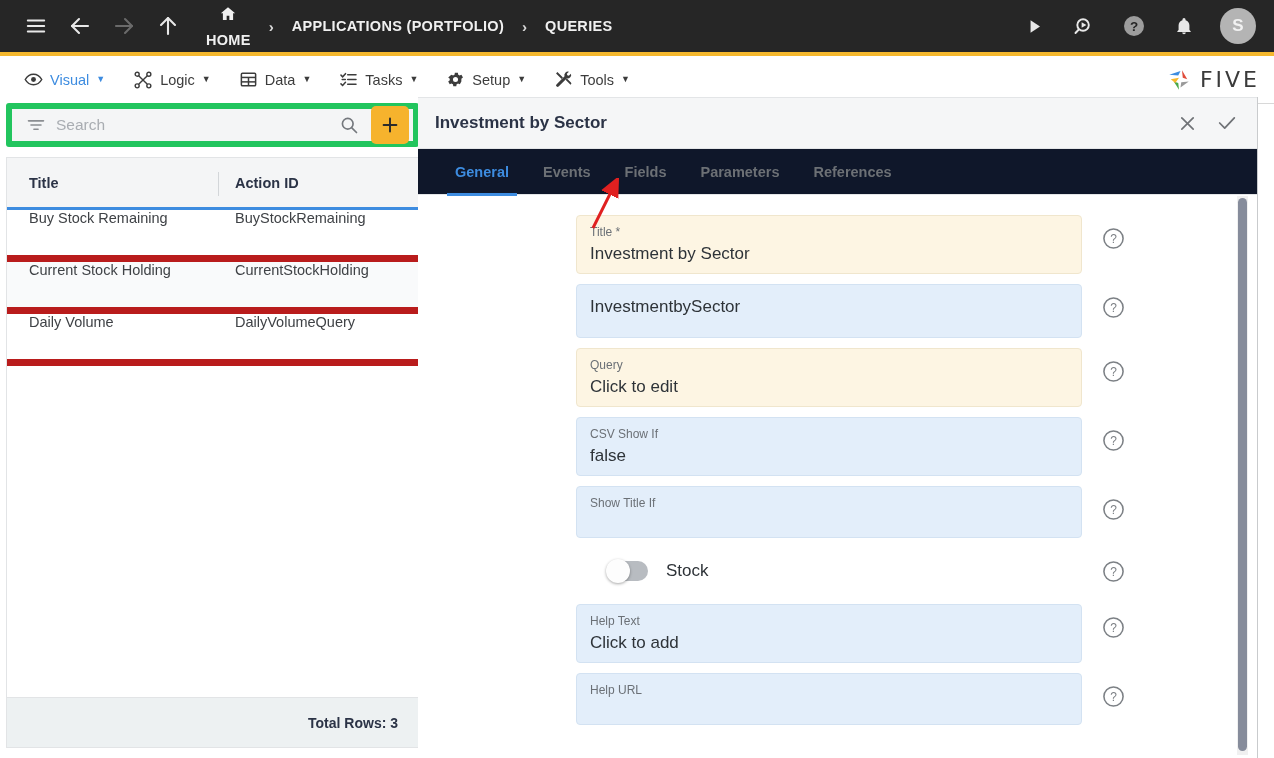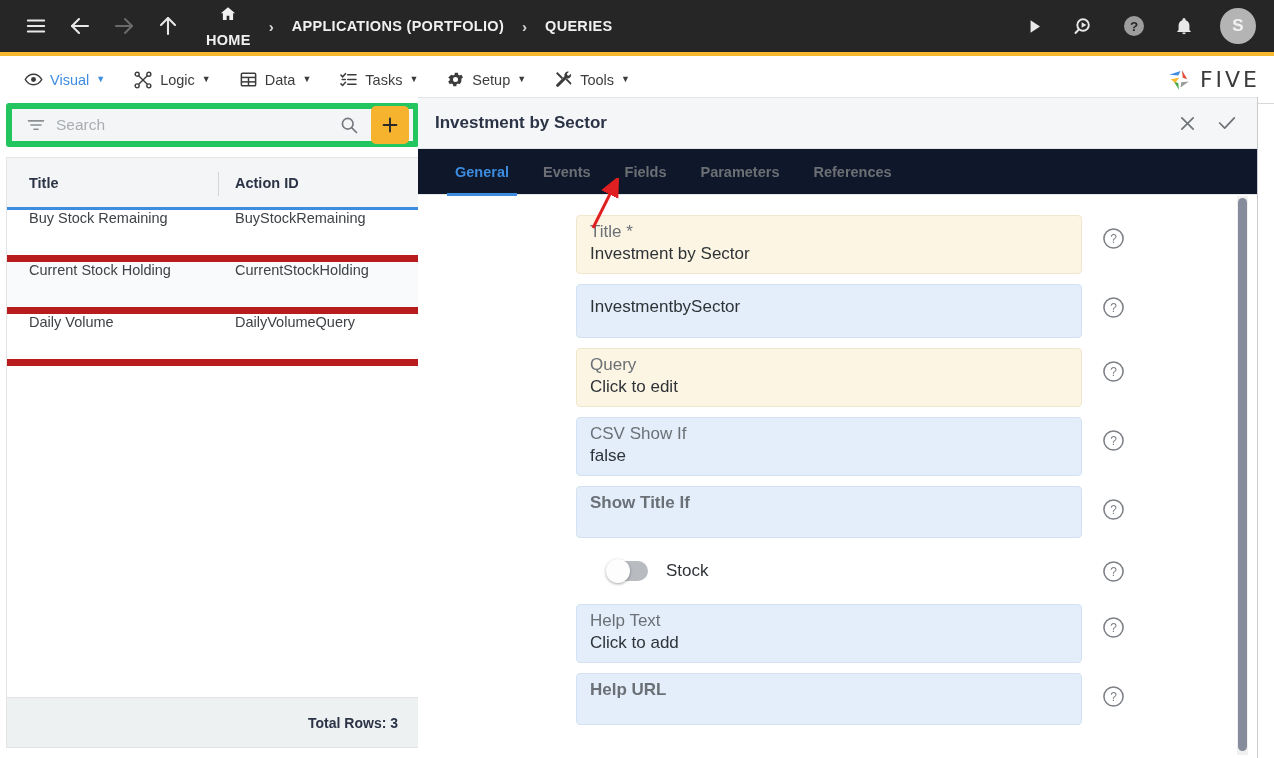--- a/index.html
+++ b/index.html
@@ -211,22 +211,22 @@
     display: flex; align-items: flex-start;
     margin-bottom: 10px; padding-left: 158px;
   }
   .field {
     width: 506px; min-height: 54px;
     border-radius: 4px; padding: 8px 13px 7px 13px;
     position: relative;
   }
   .field.blue { background: #e3eefa; border: 1px solid #d3e2f2; }
   .field.cream { background: #fdf5e3; border: 1px solid #f0e6cd; }
-  .field.tall { min-height: 52px; font-weight: bold; }
-  .f-label { font-size: 17px; color: #6b7076; line-height: 16px; }
+  .field.tall { min-height: 52px; }
+  .f-label { font-size: 12px; color: #6b7076; line-height: 16px; }
   .f-label .req { color: #6b7076; }
   .f-value { font-size: 17px; color: #2e3338; line-height: 25px; margin-top: 1px; }
   .help-icon {
     margin-left: 19px; margin-top: 11px;
     color: #7c8085; display: flex; cursor: pointer; flex: none;
   }
 
   .toggle-row {
     display: flex; align-items: center;
     margin-bottom: 10px; padding-left: 158px;

